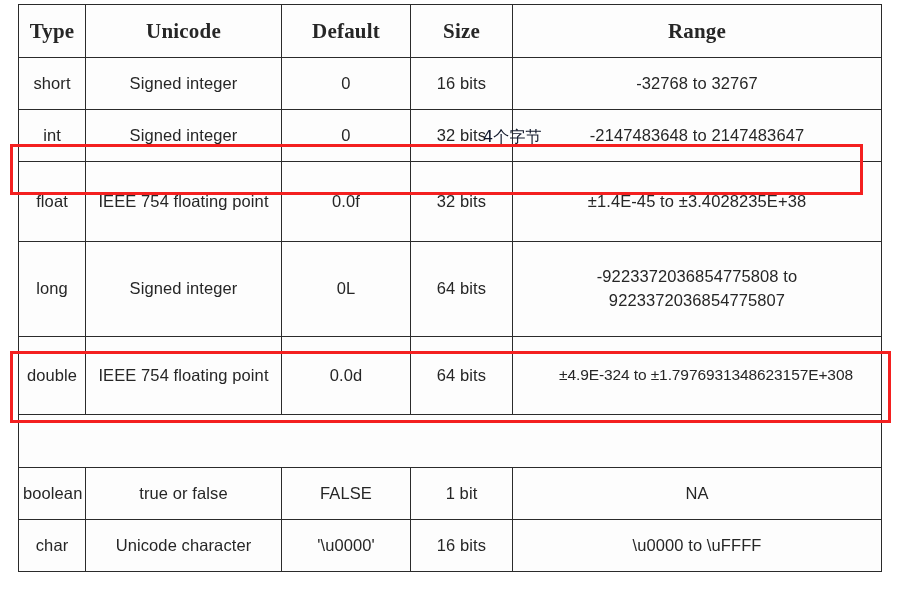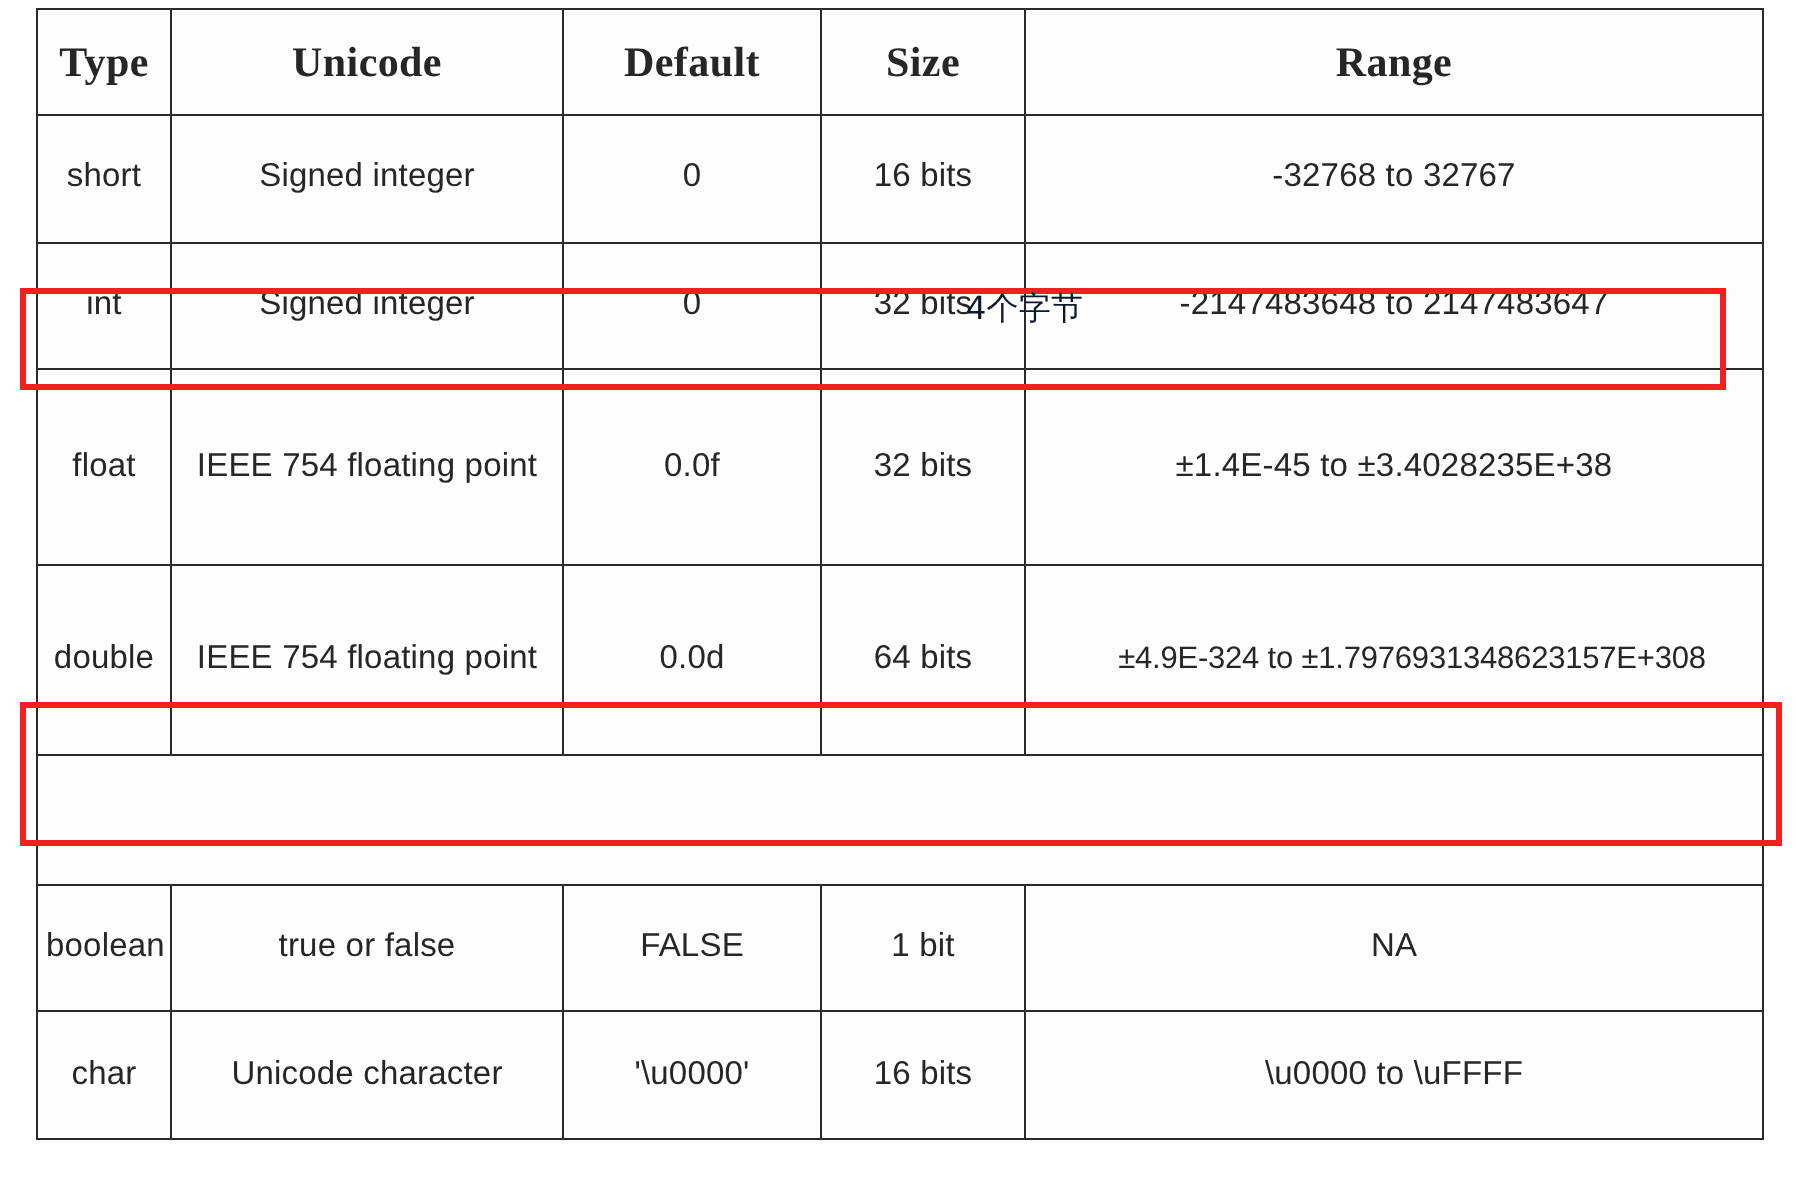--- a/index.html
+++ b/index.html
@@ -155,20 +155,27 @@
       </tr>
 
       <tr class="r-float">
         <td>float</td>
         <td>IEEE 754 floating point</td>
         <td>0.0f</td>
         <td class="size-cell">32 bits</td>
         <td class="range-cell">±1.4E-45 to ±3.4028235E+38</td>
       </tr>
 
+      <tr class="r-long">
+        <td>long</td>
+        <td>Signed integer</td>
+        <td>0L</td>
+        <td class="size-cell">64 bits</td>
+        <td class="range-cell">-9223372036854775808 to 9223372036854775807</td>
+      </tr>
 
       <tr class="r-double">
         <td>double</td>
         <td>IEEE 754 floating point</td>
         <td>0.0d</td>
         <td class="size-cell">64 bits</td>
         <td class="range-cell">±4.9E-324 to ±1.7976931348623157E+308</td>
       </tr>
 
       <tr class="r-spacer">

